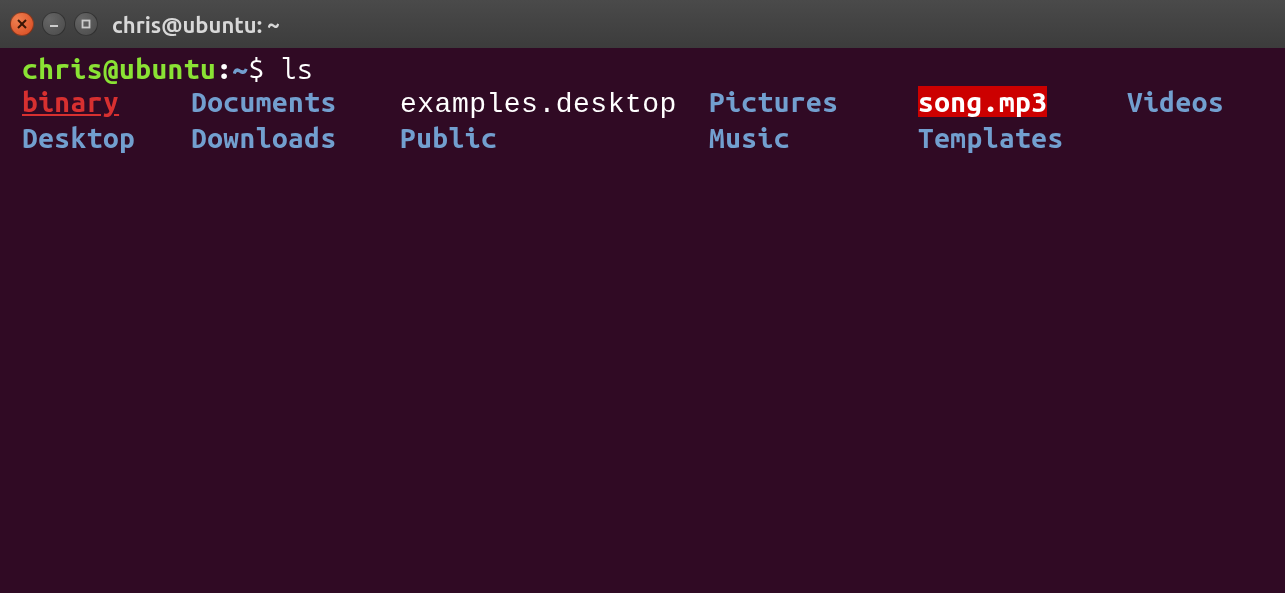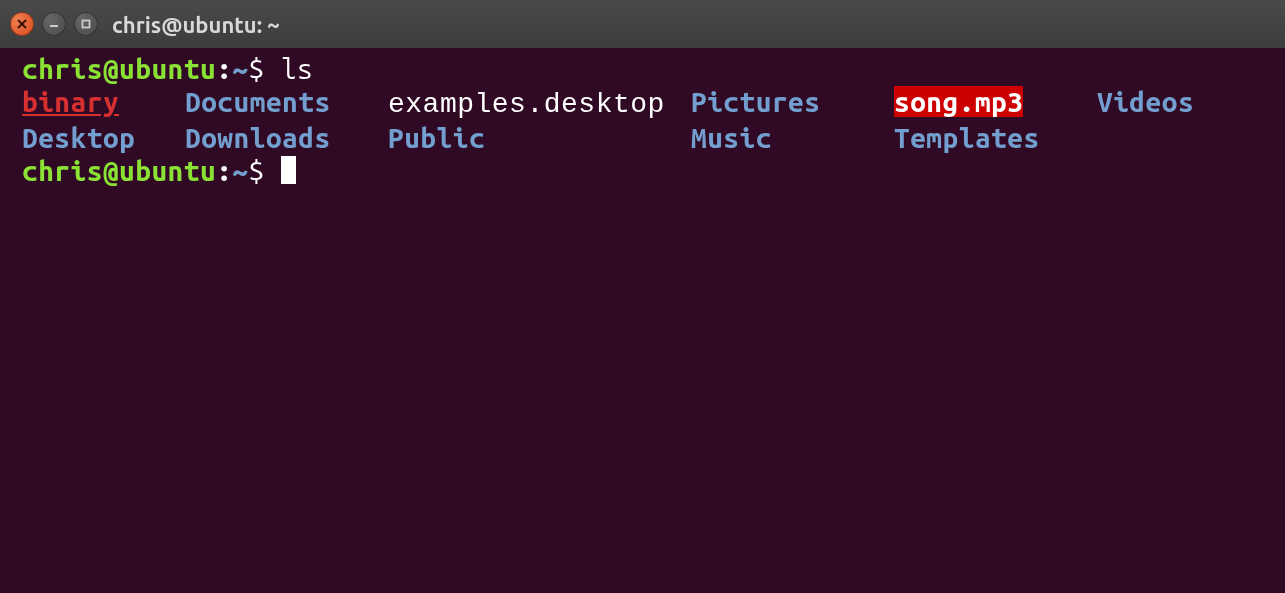--- a/index.html
+++ b/index.html
@@ -67,21 +67,21 @@
       white-space: pre;
     }
     .prompt-user { color: #8ae234; font-weight: bold; }
     .prompt-colon { color: #ffffff; font-weight: bold; }
     .prompt-path { color: #729fcf; font-weight: bold; }
     .prompt-dollar { color: #ffffff; }
     .cmd { color: #ffffff; }
     .ls-grid {
       display: grid;
       grid-template-columns: 160px 200px 300px 200px 200px auto;
-      column-gap: 3px;
+      column-gap: 9px;
     }
     .ls-cell {
       white-space: pre;
     }
     .f-symlink { color: #d73030; text-decoration: underline; font-weight: bold; }
     .f-dir { color: #729fcf; font-weight: bold; }
     .f-file { color: #ffffff; font-family: Liberation Mono, monospace; }
     .f-media-name { color: #ffffff; background: #cc0000; font-weight: bold; }
     .cursor {
       display: inline-block;
@@ -129,14 +129,13 @@
     <div class="ls-cell"><span class="f-dir">Videos</span></div>
 
     <div class="ls-cell"><span class="f-dir">Desktop</span></div>
     <div class="ls-cell"><span class="f-dir">Downloads</span></div>
     <div class="ls-cell"><span class="f-dir">Public</span></div>
     <div class="ls-cell"><span class="f-dir">Music</span></div>
     <div class="ls-cell"><span class="f-dir">Templates</span></div>
     <div class="ls-cell"></div>
   </div>
 
-  <div class="prompt-line"><span class="prompt-user">chris@ubuntu</span><span class="prompt-colon">:</span><span class="prompt-path">~</span><span class="prompt-dollar">$</span> <span class="cursor"></span></div>
 </div>
 
 </body></html>

